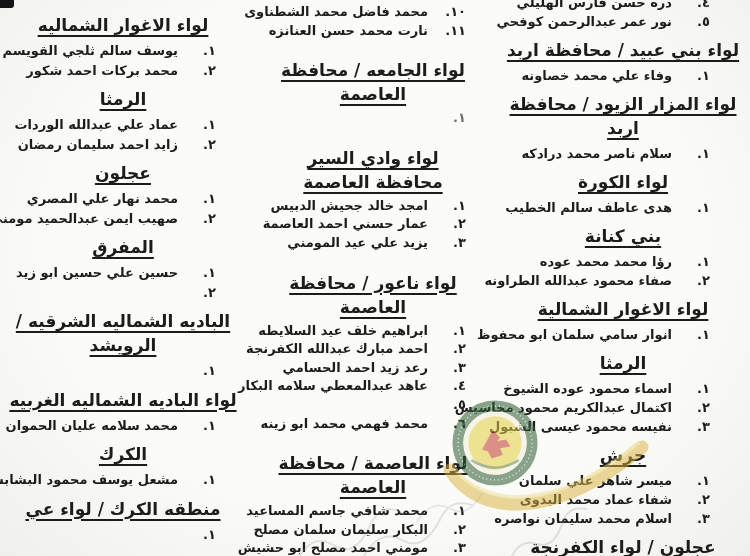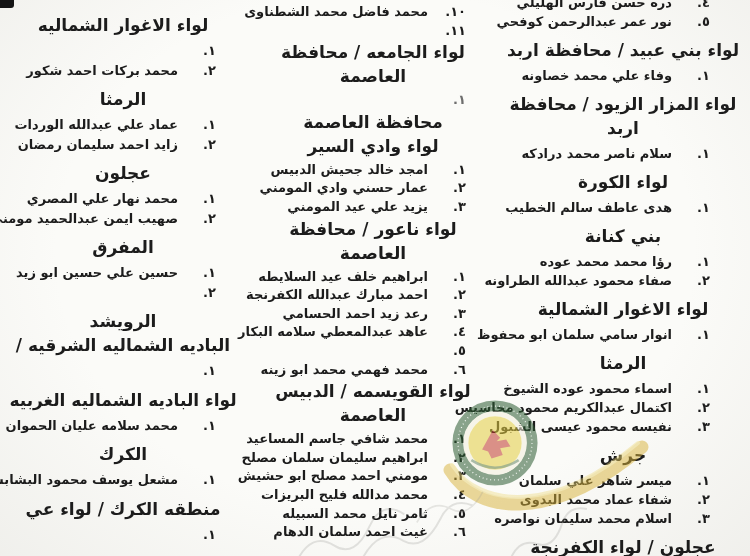--- a/index.html
+++ b/index.html
@@ -14,23 +14,24 @@
     direction:rtl;
   }
   .corner-mark { position:absolute; top:0; left:0; width:14px; height:8px; background:#141414; border-radius:0 0 3px 0; }
   .page { position:absolute; inset:0; display:flex; flex-direction:row; padding:0 2px; }
   .column { width:250px; flex:0 0 250px; padding:2px 8px 0 8px; }
   .column-right  { padding-top:0; }
   .column-middle { padding-top:3px; }
   .column-left   { padding-top:6px; }
 
   .section-heading { text-align:center; font-size:17px; font-weight:bold; margin:7px 0 4px; line-height:24px; letter-spacing:.2px; }
-  .column-middle .section-heading { margin:0 0 3px; }
+  .column-middle .section-heading { margin:18px 0 3px; }
   .section-heading .heading-line {
     display:inline-block;
+    text-decoration:underline;
     text-underline-offset:4px;
     text-decoration-thickness:1.6px;
   }
 
   .items-block { padding-right:24px; }
   .column-right .items-block { padding-right:30px; }
   .roster-entry { display:flex; gap:14px; align-items:baseline; font-size:13px; font-weight:bold; line-height:19.5px; }
   .column-middle .roster-entry { line-height:18.6px; }
   .column-right .roster-entry { line-height:19px; }
   .entry-number { min-width:24px; text-align:right; }
@@ -149,42 +150,43 @@
       </div>
     </div>
     <div class="column column-middle">
       <div class="items-block">
         <div class="roster-entry">
           <span class="entry-number">١٠.</span>
           <span class="entry-name">محمد فاضل محمد الشطناوى</span>
         </div>
         <div class="roster-entry">
           <span class="entry-number">١١.</span>
+          <span class="entry-name">نارت محمد حسن العنانزه</span>
         </div>
       </div>
       <div class="section-heading">
         <div><span class="heading-line">لواء الجامعه / محافظة العاصمة</span></div>
       </div>
       <div class="items-block">
         <div class="roster-entry faded">
           <span class="entry-number">١.</span>
         </div>
       </div>
       <div class="section-heading">
+        <div><span class="heading-line">لواء وادي السير</span></div>
         <div><span class="heading-line">محافظة العاصمة</span></div>
-        <div><span class="heading-line">لواء وادي السير</span></div>
       </div>
       <div class="items-block">
         <div class="roster-entry">
           <span class="entry-number">١.</span>
           <span class="entry-name">امجد خالد جحيش الدبيس</span>
         </div>
         <div class="roster-entry">
           <span class="entry-number">٢.</span>
-          <span class="entry-name">عمار حسني وادي المومني</span>
+          <span class="entry-name">عمار حسني احمد العاصمة</span>
         </div>
         <div class="roster-entry">
           <span class="entry-number">٣.</span>
           <span class="entry-name">يزيد علي عيد المومني</span>
         </div>
       </div>
       <div class="section-heading">
         <div><span class="heading-line">لواء ناعور / محافظة العاصمة</span></div>
       </div>
       <div class="items-block">
@@ -206,30 +208,30 @@
         </div>
         <div class="roster-entry">
           <span class="entry-number">٥.</span>
         </div>
         <div class="roster-entry">
           <span class="entry-number">٦.</span>
           <span class="entry-name">محمد فهمي محمد ابو زينه</span>
         </div>
       </div>
       <div class="section-heading">
-        <div><span class="heading-line">لواء القويسمه / الدبيس العاصمة</span></div>
+        <div><span class="heading-line">لواء العاصمة / محافظة العاصمة</span></div>
       </div>
       <div class="items-block">
         <div class="roster-entry">
           <span class="entry-number">١.</span>
           <span class="entry-name">محمد شافي جاسم المساعيد</span>
         </div>
         <div class="roster-entry">
           <span class="entry-number">٢.</span>
-          <span class="entry-name">ابراهيم سليمان سلمان مصلح</span>
+          <span class="entry-name">البكار سليمان سلمان مصلح</span>
         </div>
         <div class="roster-entry">
           <span class="entry-number">٣.</span>
           <span class="entry-name">مومني احمد مصلح ابو حشيش</span>
         </div>
         <div class="roster-entry">
           <span class="entry-number">٤.</span>
           <span class="entry-name">محمد مدالله فليح البريزات</span>
         </div>
         <div class="roster-entry">
@@ -242,20 +244,21 @@
         </div>
       </div>
     </div>
     <div class="column column-left">
       <div class="section-heading">
         <div><span class="heading-line">لواء الاغوار الشماليه</span></div>
       </div>
       <div class="items-block">
         <div class="roster-entry">
           <span class="entry-number">١.</span>
+          <span class="entry-name">يوسف سالم ثلجي القويسم</span>
         </div>
         <div class="roster-entry">
           <span class="entry-number">٢.</span>
           <span class="entry-name">محمد بركات احمد شكور</span>
         </div>
       </div>
       <div class="section-heading">
         <div><span class="heading-line">الرمثا</span></div>
       </div>
       <div class="items-block">
@@ -287,22 +290,22 @@
       <div class="items-block">
         <div class="roster-entry">
           <span class="entry-number">١.</span>
           <span class="entry-name">حسين علي حسين ابو زيد</span>
         </div>
         <div class="roster-entry">
           <span class="entry-number">٢.</span>
         </div>
       </div>
       <div class="section-heading">
+        <div><span class="heading-line">الباديه الشماليه الشرقيه /</span></div>
         <div><span class="heading-line">الرويشد</span></div>
-        <div><span class="heading-line">الباديه الشماليه الشرقيه /</span></div>
       </div>
       <div class="items-block">
         <div class="roster-entry">
           <span class="entry-number">١.</span>
         </div>
       </div>
       <div class="section-heading">
         <div><span class="heading-line">لواء الباديه الشماليه الغربيه</span></div>
       </div>
       <div class="items-block">

